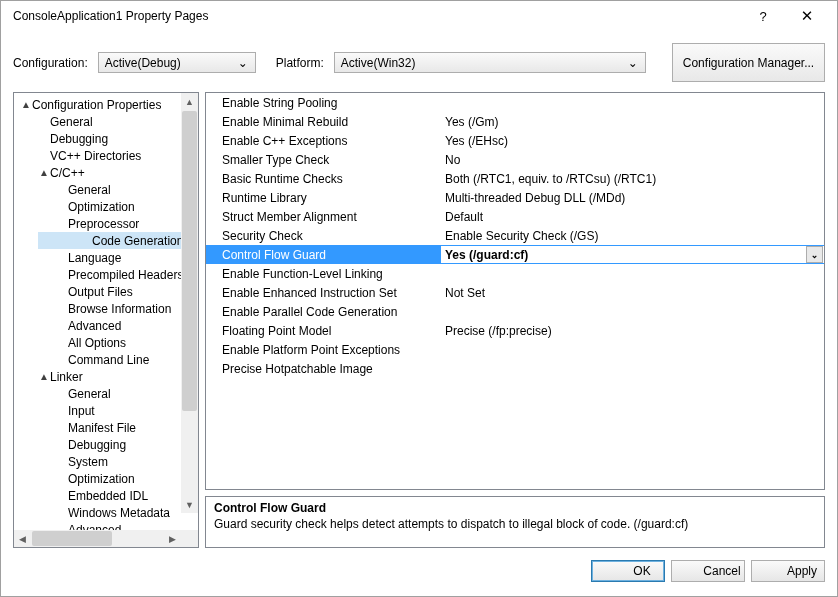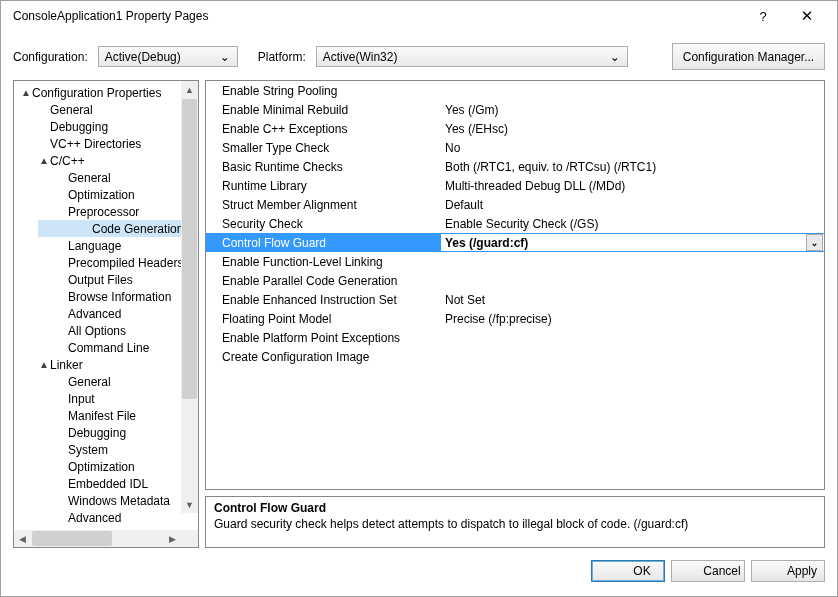--- a/index.html
+++ b/index.html
@@ -5,24 +5,24 @@
   * { box-sizing: border-box; margin: 0; padding: 0; font-family: "Segoe UI", Tahoma, sans-serif; font-size: 12px; }
   body { background: #fff; width: 838px; height: 597px; overflow: hidden; border: 1px solid #a0a0a0; display: flex; flex-direction: column; }
   .titlebar { height: 30px; display: flex; align-items: center; padding: 0 8px; }
   .titlebar .title { flex: 1; padding-left: 4px; }
   .titlebar .btn { width: 44px; height: 30px; display: flex; align-items: center; justify-content: center; font-size: 13px; }
   .titlebar .btn.close { font-size: 15px; }
   .config-row { display: flex; align-items: center; padding: 12px 12px 10px 12px; gap: 6px; }
   .config-row .label { padding-right: 4px; }
   .dropdown { background: linear-gradient(#fafafa,#e8e8e8); border: 1px solid #adadad; height: 21px; display: flex; align-items: center; padding: 0 4px 0 6px; }
   .dropdown .arrow { margin-left: auto; width: 16px; text-align: center; }
-  .dd1 { width: 140px; }
+  .dd1 { width: 158px; }
   .dd2 { width: 312px; }
   .plat-label { padding-left: 14px; }
-  .cfgmgr { background: linear-gradient(#fafafa,#e8e8e8); border: 1px solid #adadad; height: 27px; width: 153px; display:flex; align-items:center; justify-content:center; }
+  .cfgmgr { background: linear-gradient(#fafafa,#e8e8e8); border: 1px solid #adadad; height: 39px; width: 153px; display:flex; align-items:center; justify-content:center; }
   .main { flex:1; display:flex; gap:6px; padding: 0 12px 8px 12px; overflow:hidden; }
   .tree-wrap { width: 186px; border:1px solid #828790; position:relative; overflow:hidden; display:flex; flex-direction:column; }
   .tree-scroll { flex:1; overflow:hidden; position:relative; }
   .tree { padding: 3px 0 0 0; }
   .tree-row { height:17px; display:flex; align-items:center; white-space:nowrap; }
   .tree-row .twisty { width:12px; text-align:center; font-size:10px; color:#404040; display:inline-block; }
   .tree-row .spacer { display:inline-block; }
   .tree-row.selected { background:#cde5f7;margin-left:24px; }
   .tree-row .lbl { overflow:hidden; text-overflow:clip; }
   .tree-vscroll { position:absolute; right:0; top:0; bottom:17px; width:17px; background:#f0f0f0; }
@@ -263,37 +263,37 @@
           <div class="v">
             <span>Yes (/guard:cf)</span>
             <span class="dd">⌄</span>
           </div>
         </div>
         <div class="grid-row">
           <div class="k">Enable Function-Level Linking</div>
           <div class="v"><span></span></div>
         </div>
         <div class="grid-row">
-          <div class="k">Enable Parallel Code Generation</div>
-          <div class="v"><span></span></div>
-        </div>
-        <div class="grid-row">
           <div class="k">Enable Enhanced Instruction Set</div>
           <div class="v"><span>Not Set</span></div>
         </div>
         <div class="grid-row">
+          <div class="k">Enable Parallel Code Generation</div>
+          <div class="v"><span></span></div>
+        </div>
+        <div class="grid-row">
           <div class="k">Floating Point Model</div>
           <div class="v"><span>Precise (/fp:precise)</span></div>
         </div>
         <div class="grid-row">
           <div class="k">Enable Platform Point Exceptions</div>
           <div class="v"><span></span></div>
         </div>
         <div class="grid-row">
-          <div class="k">Create Configuration Image</div>
+          <div class="k">Precise Hotpatchable Image</div>
           <div class="v"><span></span></div>
         </div>
       </div>
     <div class="desc">
       <div class="t">Control Flow Guard</div>
       <div>Guard security check helps detect attempts to dispatch to illegal block of code. (/guard:cf)</div>
     </div>
   </div>
 </div>
 

